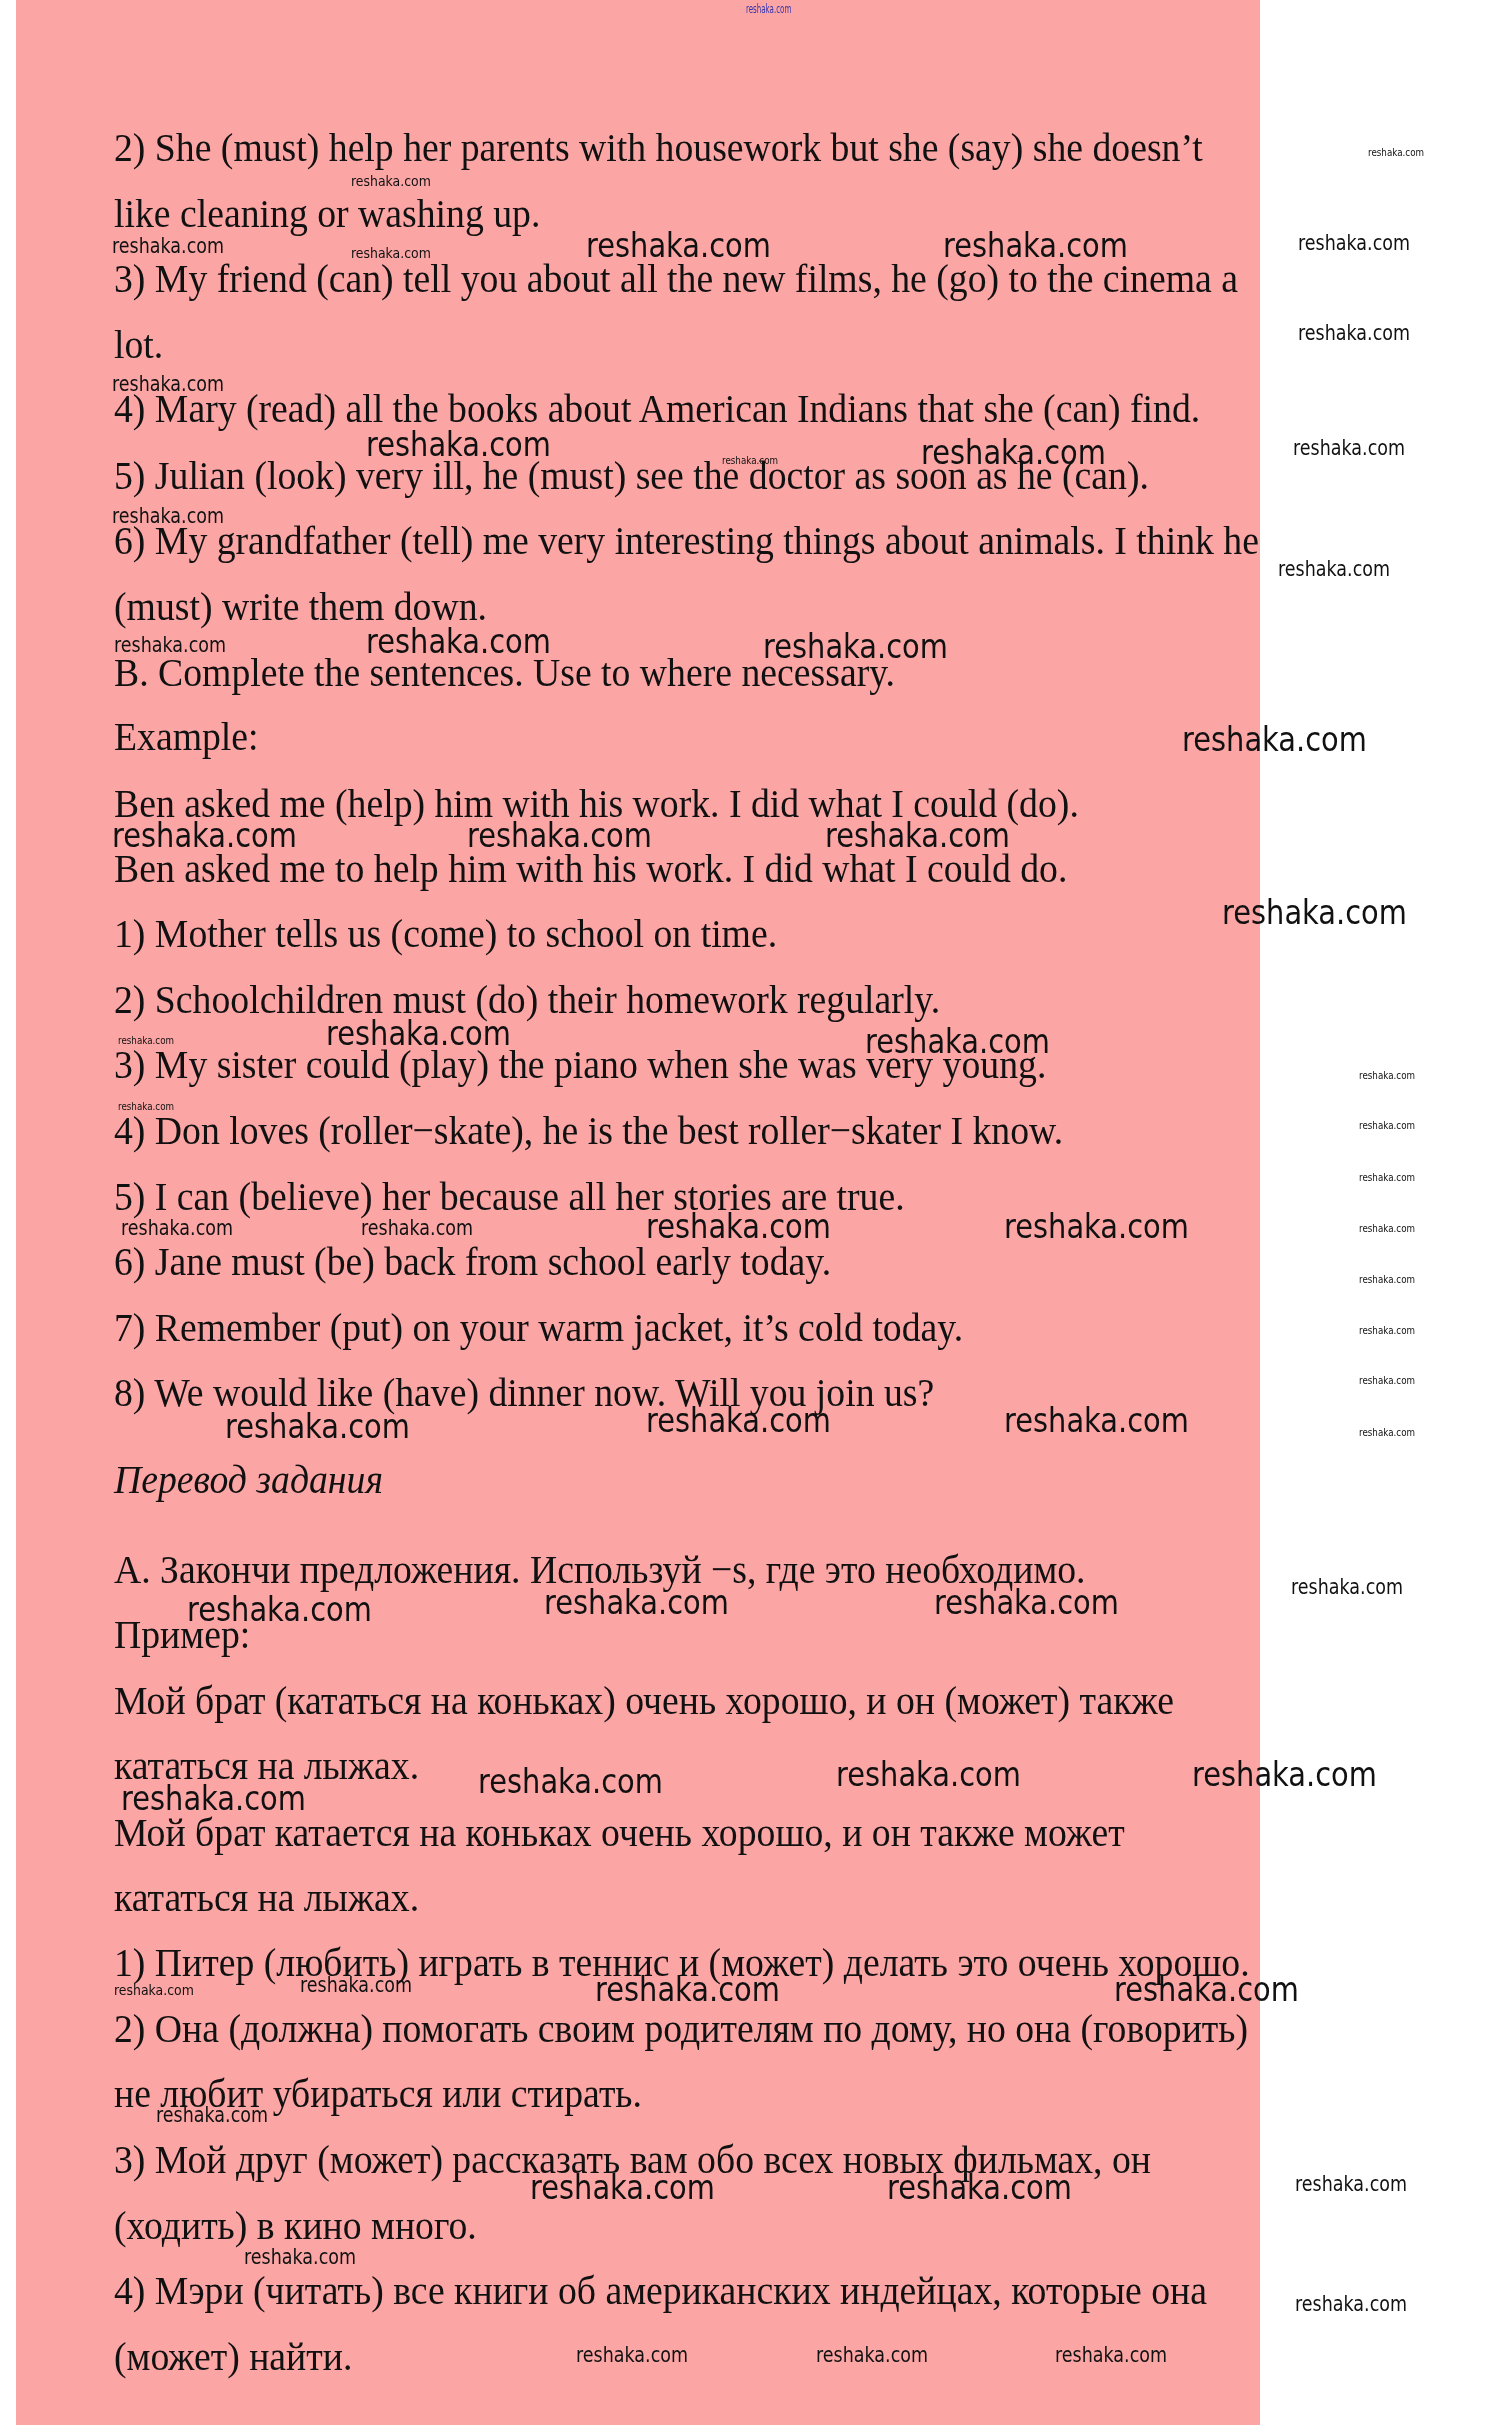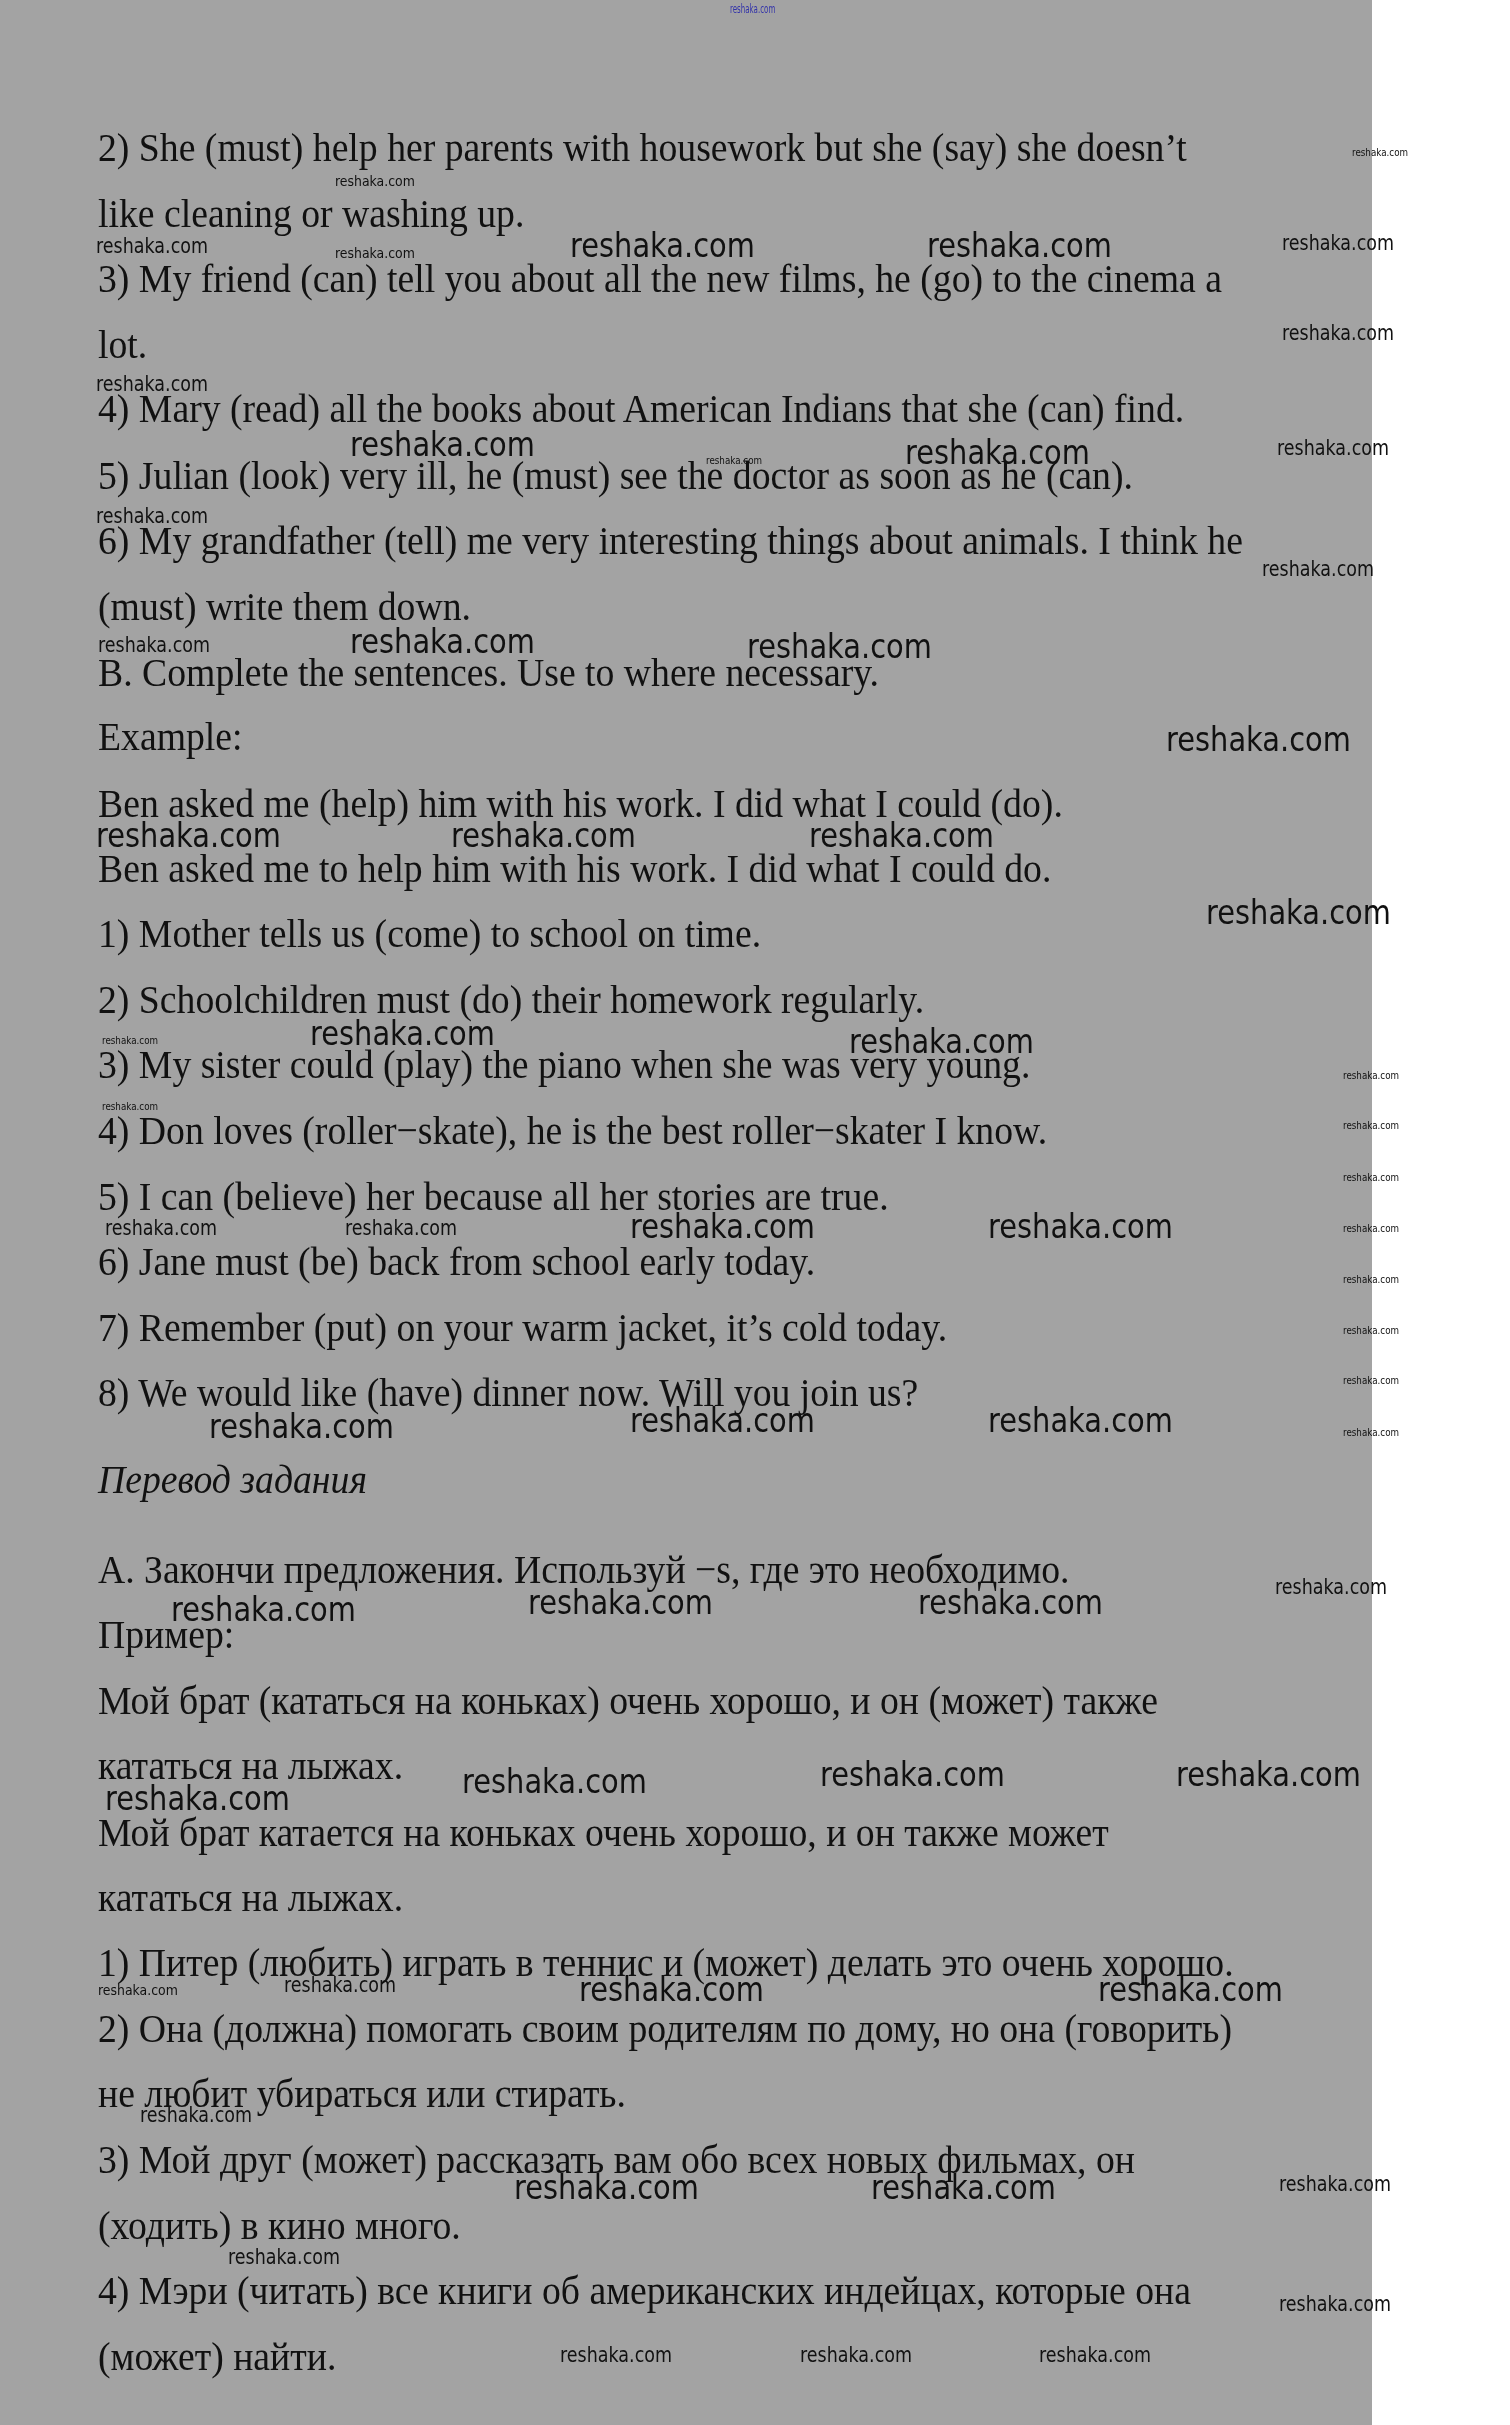--- a/index.html
+++ b/index.html
@@ -1,17 +1,17 @@
 <!DOCTYPE html>
 <html style="font-size:11.8px"><head>
 <meta charset="utf-8">
 <style>
   html, body { margin:0; padding:0; background:#ffffff; }
   body { width:1510px; height:2426px; position:relative; overflow:hidden; }
-  .page { position:absolute; left:0; top:0; width:1372px; height:2426px; background:#a3a3a3; }
+  .page { position:absolute; left:16px; top:0; width:1244px; height:2426px; background:#fca5a5; }
   .line {
     position:absolute; left:98px;
     font-family:"Liberation Serif", "DejaVu Serif", serif;
     font-size:41px; color:#111; white-space:nowrap;
     transform:scaleX(0.92); transform-origin:left center;
     line-height:1;
   }
   .line.it { font-style:italic; }
   .wm {
     position:absolute;

